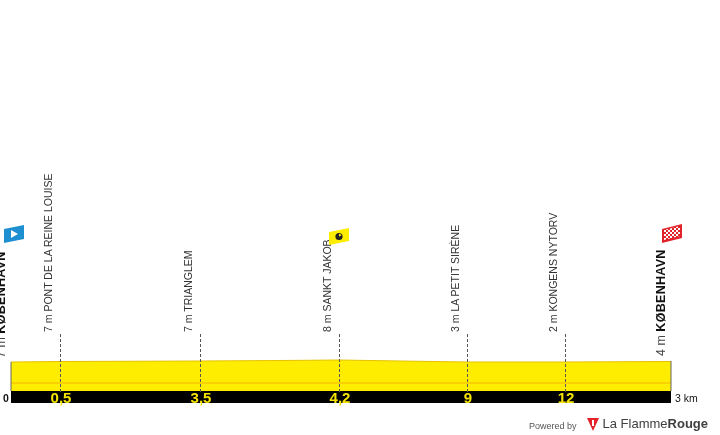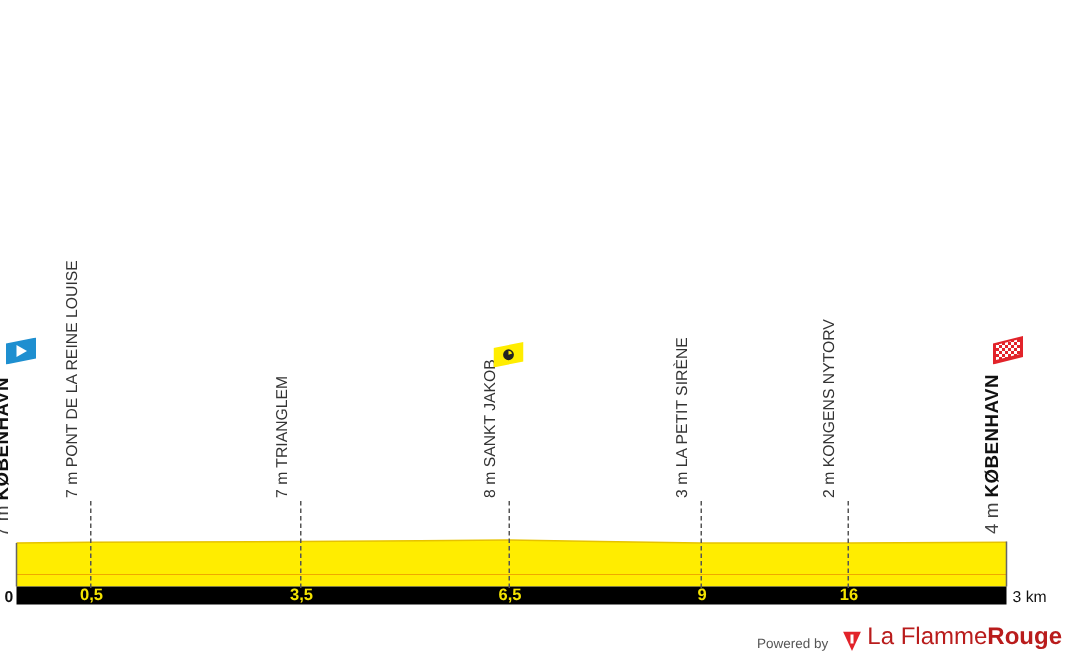--- a/index.html
+++ b/index.html
@@ -18,30 +18,30 @@
     .endlabel { font-size: 12.5px; color: #111; line-height: 14px; }
     .endlabel .alt { font-weight: normal; color: #444; }
     .endlabel .name { font-weight: bold; letter-spacing: 0.3px; }
     .dash {
       position: absolute;
       width: 0;
       border-left: 1px dashed #555;
     }
     .kmlabel {
       position: absolute;
-      font-size: 11px;
+      font-size: 15px;
       font-weight: bold;
       color: #f5e400;
       top: 392px;
       line-height: 11px;
       transform: translateX(-50%);
     }
     .axislabel { position: absolute; font-size: 10.5px; font-weight: bold; color: #111; }
     .footer { position: absolute; right: 12px; top: 416px; font-size: 9px; color: #555; display: flex; align-items: flex-end; gap: 4px; }
-    .brand { font-size: 16px; color: #b91c1c; }
+    .brand { font-size: 13px; color: #404040; }
     .brand b { font-weight: bold; }
   </style>
 </head>
 <body>
 
 <svg class="abs" style="left:0;top:0" width="720" height="435" viewBox="0 0 720 435">
 
   <path d="M11,362 L60,361.5 L200,361 L280,360.5 L339,360 L400,361 L467,362 L565,362 L671,361.5 L671,391 L11,391 Z" fill="#ffed00"></path>
 
   <path d="M11,362 L60,361.5 L200,361 L280,360.5 L339,360 L400,361 L467,362 L565,362 L671,361.5" fill="none" stroke="#e6c200" stroke-width="1"></path>
@@ -94,23 +94,23 @@
       <rect width="2" height="2" fill="#ffffff"></rect>
       <rect x="2" y="2" width="2" height="2" fill="#ffffff"></rect>
     </pattern>
   </defs>
   <polygon points="0,5 20,0 20,14 0,19" fill="#e2232a"></polygon>
   <polygon points="2,6 18,2 18,12 2,16" fill="url(#chk)"></polygon>
 </svg>
 
 <div class="kmlabel" style="left:61px;">0,5</div>
 <div class="kmlabel" style="left:201px;text-align:center;">3,5</div>
-<div class="kmlabel" style="left:340px;">6,5</div>
+<div class="kmlabel" style="left:340px;">4,2</div>
 <div class="kmlabel" style="left:468px;">9</div>
-<div class="kmlabel" style="left:566px;">16</div>
+<div class="kmlabel" style="left:566px;">12</div>
 
 <div class="axislabel" style="left:3px;top:392px;">0</div>
 <div class="axislabel" style="left:675px;top:392px;font-weight:normal;">3 km</div>
 
 <div class="footer">
   <span>Powered by</span>
   <svg width="12" height="13" viewBox="0 0 12 13" style="margin-left:6px;">
     <polygon points="0,0 12,0 6,13" fill="#e2232a"></polygon>
     <rect x="5" y="2" width="2" height="6" fill="#fff"></rect>
   </svg>

